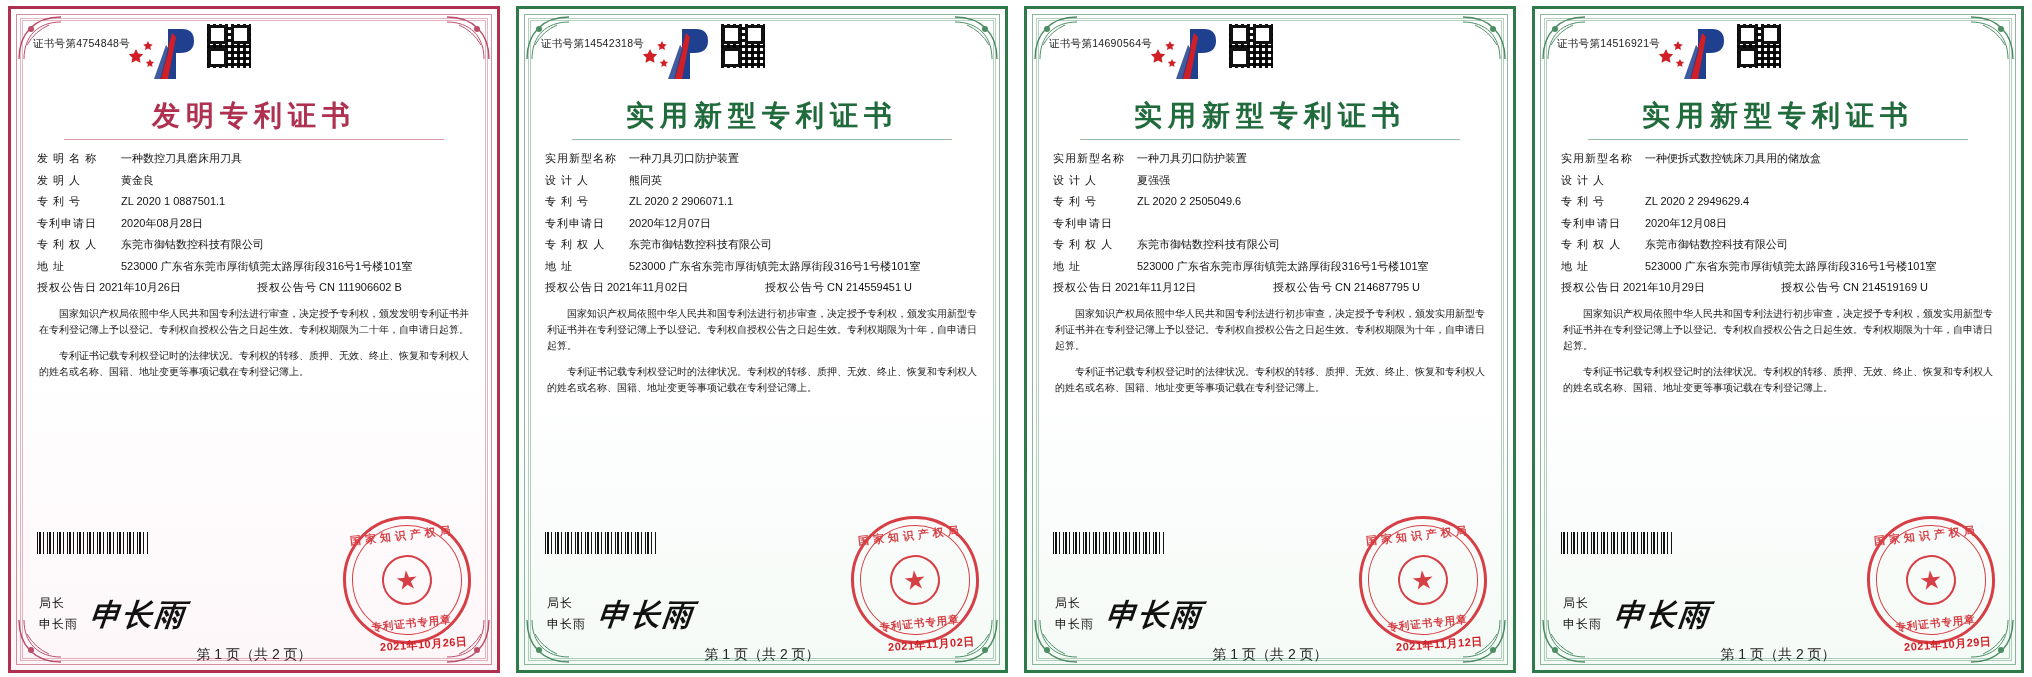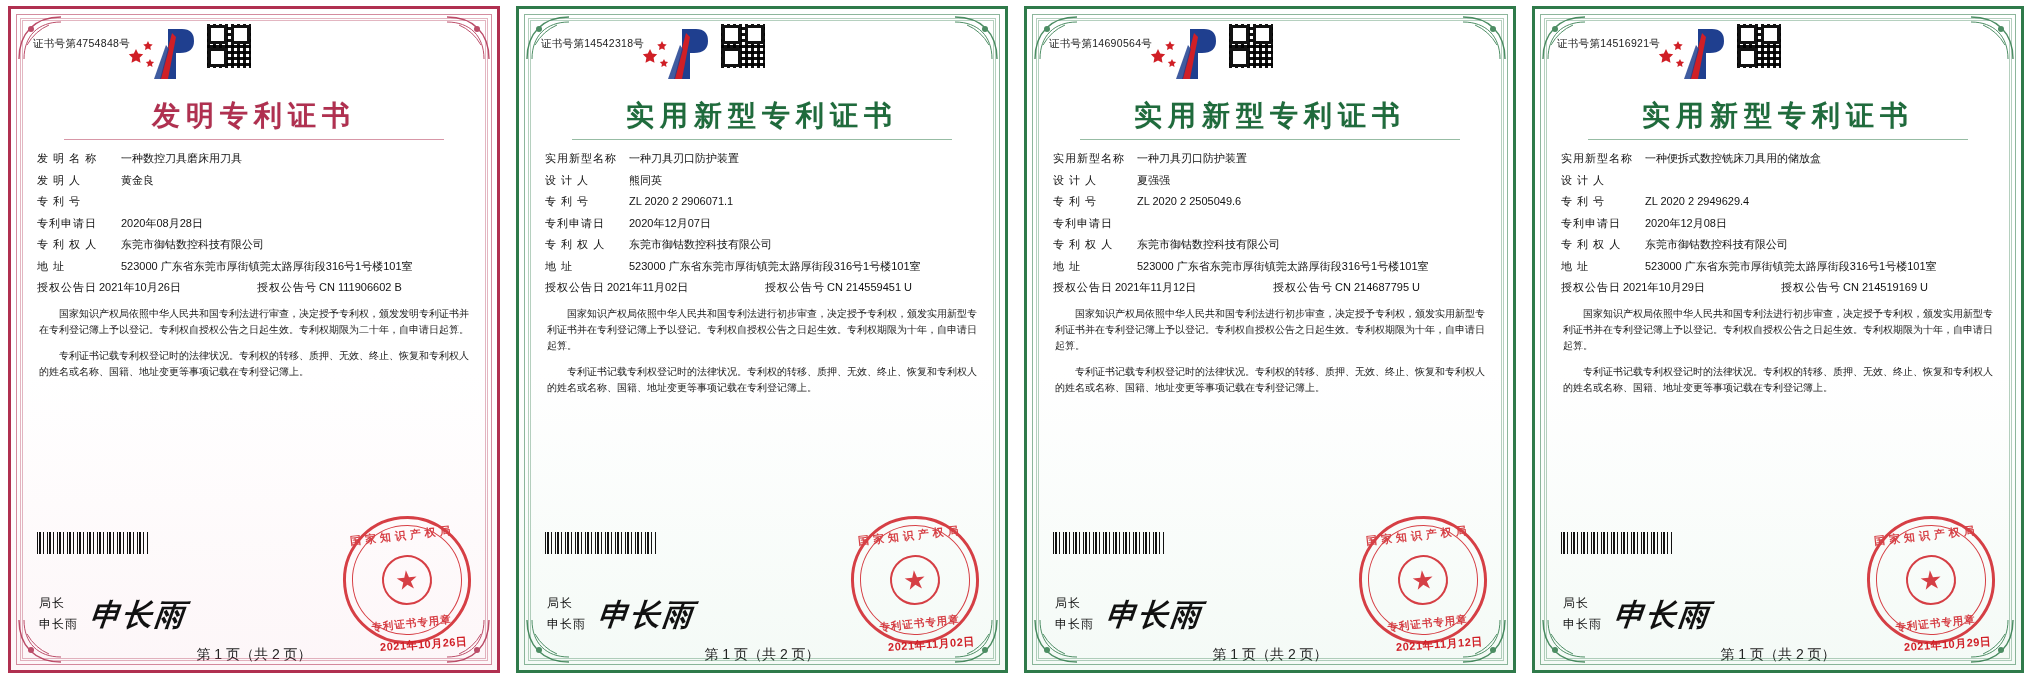--- a/index.html
+++ b/index.html
@@ -356,20 +356,21 @@
           <div class="frow">
               <div class="flabel">发 明 名 称</div>
               <div class="fvalue">一种数控刀具磨床用刀具</div>
             </div>
           <div class="frow">
               <div class="flabel">发 明 人</div>
               <div class="fvalue">黄金良</div>
             </div>
           <div class="frow">
               <div class="flabel">专 利 号</div>
+              <div class="fvalue">ZL 2020 1 0887501.1</div>
             </div>
           <div class="frow">
               <div class="flabel">专利申请日</div>
               <div class="fvalue">2020年08月28日</div>
             </div>
           <div class="frow">
               <div class="flabel">专 利 权 人</div>
               <div class="fvalue">东莞市御钴数控科技有限公司</div>
             </div>
           <div class="frow">

